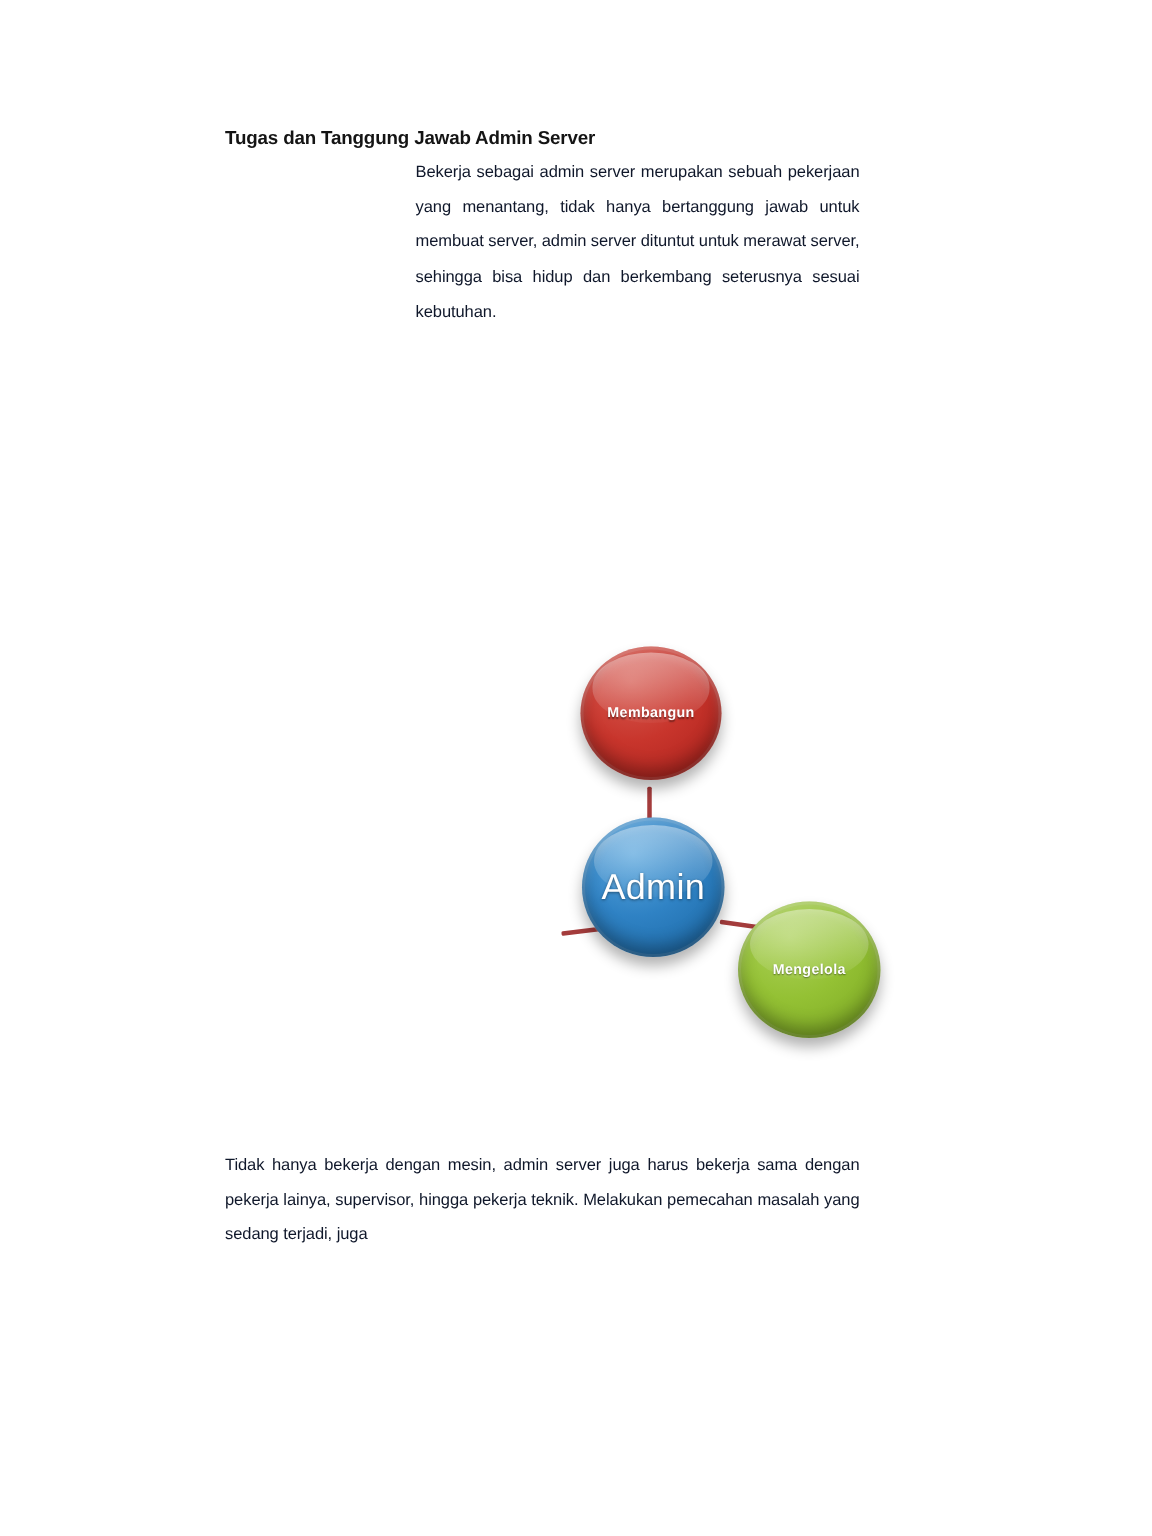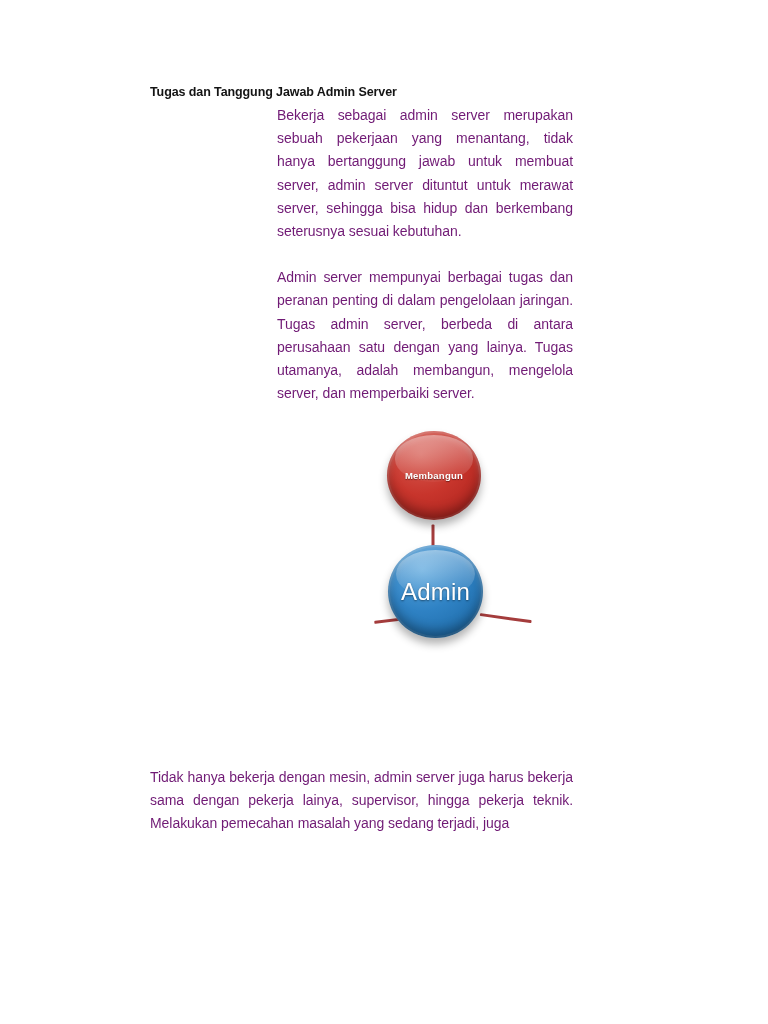--- a/index.html
+++ b/index.html
@@ -35,24 +35,24 @@
   .doc-heading {
     font-size: 12.5px;
     font-weight: bold;
     line-height: 17px;
     letter-spacing: -0.1px;
     color: #141414;
     margin: 0 0 3px 0;
   }
 
   .para {
-    font-size: 14px;
+    font-size: 11px;
     line-height: 23.2px;
     text-align: justify;
-    color: #701a75;
+    color: #0f172a;
     margin: 0;
     letter-spacing: -0.05px;
   }
 
   .para.indented {
     margin-left: 127px;
     width: 296px;
   }
 
   .para-gap {
@@ -158,40 +158,42 @@
 <div class="page">
 
   <div class="content">
 
     <h1 class="doc-heading">Tugas dan Tanggung Jawab Admin Server</h1>
 
     <p class="para indented">Bekerja sebagai admin server merupakan sebuah pekerjaan yang menantang, tidak hanya bertanggung jawab untuk membuat server, admin server dituntut untuk merawat server, sehingga bisa hidup dan berkembang seterusnya sesuai kebutuhan.</p>
 
     <div class="para-gap"></div>
 
-    <p class="para indented">Admin server mempunyai berbagai tugas dan peranan penting di dalam pengelolaan jaringan. Tugas admin server, berbeda di antara perusahaan satu dengan yang lainya. Tugas utamanya, adalah membangun, mengelola server, dan memperbaiki server.</p>
   </div>
 
   <div class="diagram">
 
     <div class="connector" style="left:173px; top:148px; width:40px; height:3px; transform: rotate(-90deg);"></div>
 
     <div class="connector" style="left:167px; top:200px; width:53px; height:2.5px; transform: rotate(173deg);"></div>
 
     <div class="connector" style="left:220px; top:198px; width:52px; height:2.5px; transform: rotate(8deg);"></div>
 
     <div class="node node-red" style="left:127px; top:16px; width:94px; height:89px;text-align:center;">
       <span class="label">Membangun</span>
     </div>
 
     <div class="node node-blue center" style="left:128px; top:130px; width:95px; height:93px;">
       <span class="label">Admin</span>
     </div>
 
 
+    <div class="node node-green" style="left:232px; top:186px; width:95px; height:91px;">
+      <span class="label">Mengelola</span>
+    </div>
 
   </div>
 
   <div class="content" style="top:744px;">
 
 
     <div class="para-gap-small"></div>
 
     <p class="para">Tidak hanya bekerja dengan mesin, admin server juga harus bekerja sama dengan pekerja lainya, supervisor, hingga pekerja teknik. Melakukan pemecahan masalah yang sedang terjadi, juga</p>
   </div>

